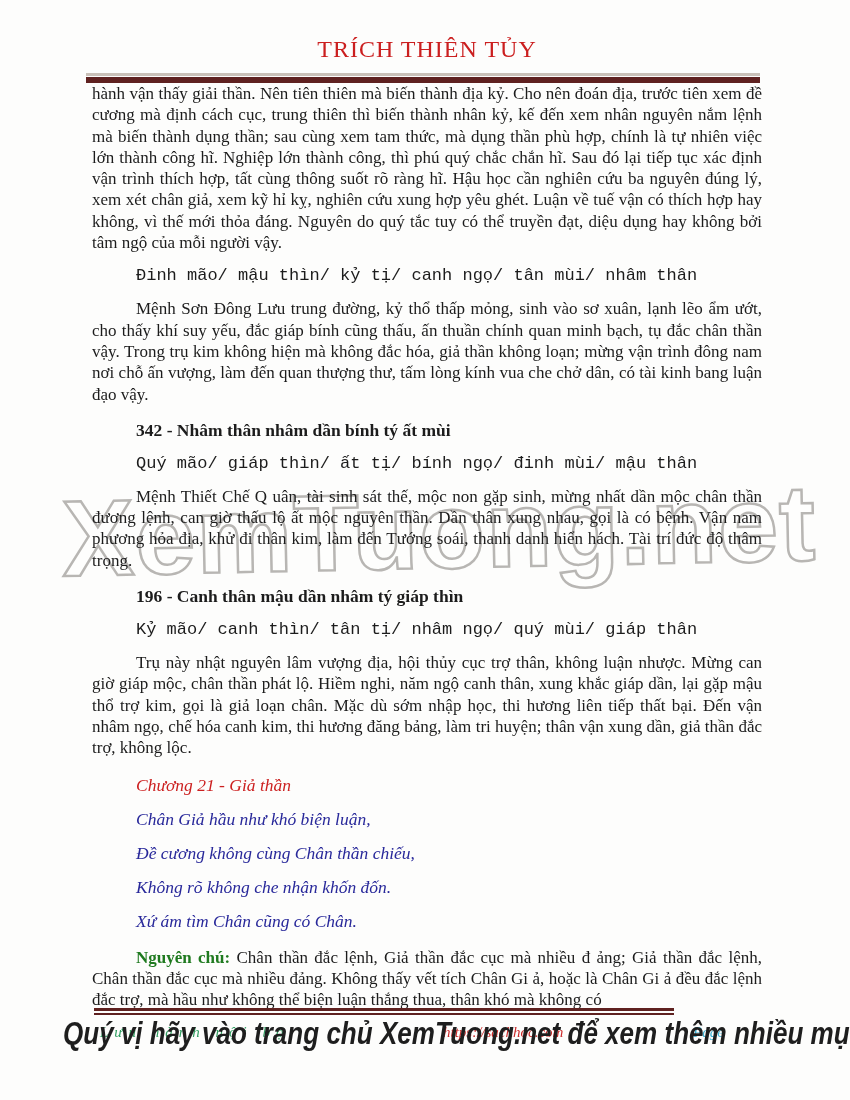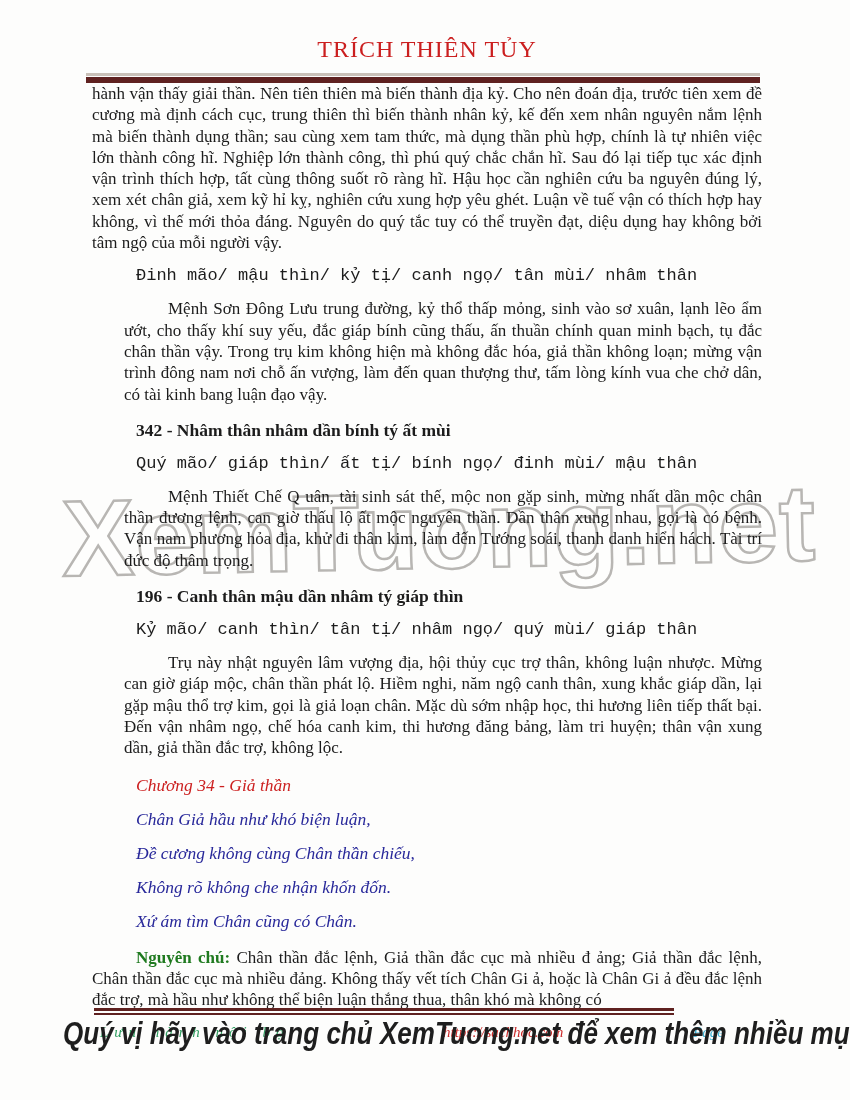--- a/index.html
+++ b/index.html
@@ -41,21 +41,21 @@
     font-size:17.5px;
     margin:14px 0 0 44px;
     line-height:22px;
   }
   .pillars{
     font-size:17px;
     margin:12px 0 0 44px;
     line-height:22px;
     font-family:Liberation Mono, monospace;
   }
-  .sec-body{margin-top:11px;margin-left:32px;}
+  .sec-body{margin-top:11px;}
   .chapter-title{
     color:#cc2020;
     font-style:italic;
     font-size:17.5px;
     margin:16px 0 0 44px;
     line-height:21px;
   }
   .verse{
     color:#28289a;
     font-style:italic;
@@ -144,21 +144,21 @@
     <p class="body indent sec-body">Mệnh Sơn Đông Lưu trung đường, kỷ thổ thấp mỏng, sinh vào sơ xuân, lạnh lẽo ẩm ướt, cho thấy khí suy yếu, đắc giáp bính cũng thấu, ấn thuần chính quan minh bạch, tụ đắc chân thần vậy. Trong trụ kim không hiện mà không đắc hóa, giả thần không loạn; mừng vận trình đông nam nơi chỗ ấn vượng, làm đến quan thượng thư, tấm lòng kính vua che chở dân, có tài kinh bang luận đạo vậy.</p>
 
     <p class="sec-head">342 - Nhâm thân nhâm dần bính tý ất mùi</p>
     <p class="pillars">Quý mão/ giáp thìn/ ất tị/ bính ngọ/ đinh mùi/ mậu thân</p>
     <p class="body indent sec-body">Mệnh Thiết Chế Q uân, tài sinh sát thế, mộc non gặp sinh, mừng nhất dần mộc chân thần đương lệnh, can giờ thấu lộ ất mộc nguyên thần. Dần thân xung nhau, gọi là có bệnh. Vận nam phương hỏa địa, khử đi thân kim, làm đến Tướng soái, thanh danh hiển hách. Tài trí đức độ thâm trọng.</p>
 
     <p class="sec-head">196 - Canh thân mậu dần nhâm tý giáp thìn</p>
     <p class="pillars">Kỷ mão/ canh thìn/ tân tị/ nhâm ngọ/ quý mùi/ giáp thân</p>
     <p class="body indent sec-body">Trụ này nhật nguyên lâm vượng địa, hội thủy cục trợ thân, không luận nhược. Mừng can giờ giáp mộc, chân thần phát lộ. Hiềm nghi, năm ngộ canh thân, xung khắc giáp dần, lại gặp mậu thổ trợ kim, gọi là giả loạn chân. Mặc dù sớm nhập học, thi hương liên tiếp thất bại. Đến vận nhâm ngọ, chế hóa canh kim, thi hương đăng bảng, làm tri huyện; thân vận xung dần, giả thần đắc trợ, không lộc.</p>
 
-    <p class="chapter-title">Chương 34 - Giả thần</p>
+    <p class="chapter-title">Chương 21 - Giả thần</p>
     <p class="verse">Chân Giả hầu như khó biện luận,</p>
     <p class="verse">Đề cương không cùng Chân thần chiếu,</p>
     <p class="verse">Không rõ không che nhận khốn đốn.</p>
     <p class="verse">Xứ ám tìm Chân cũng có Chân.</p>
 
     <p class="note"><span class="note-label">Nguyên chú:</span><span> Chân thần đắc lệnh, Giả thần đắc cục mà nhiều đ ảng; Giả thần đắc lệnh, Chân thần đắc cục mà nhiều đảng. Không thấy vết tích Chân Gi ả, hoặc là Chân Gi ả đều đắc lệnh đắc trợ, mà hầu như không thể  biện luận thắng thua, thân khó mà không có</span></p>
 
   </div>
 
   <div class="footer">

